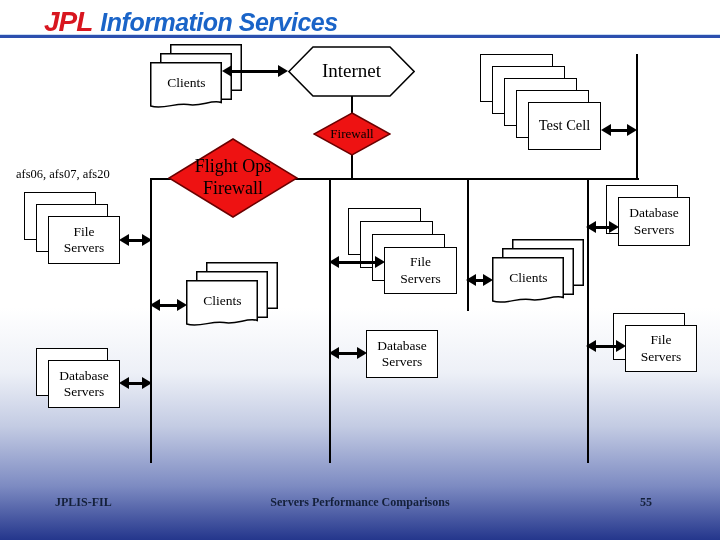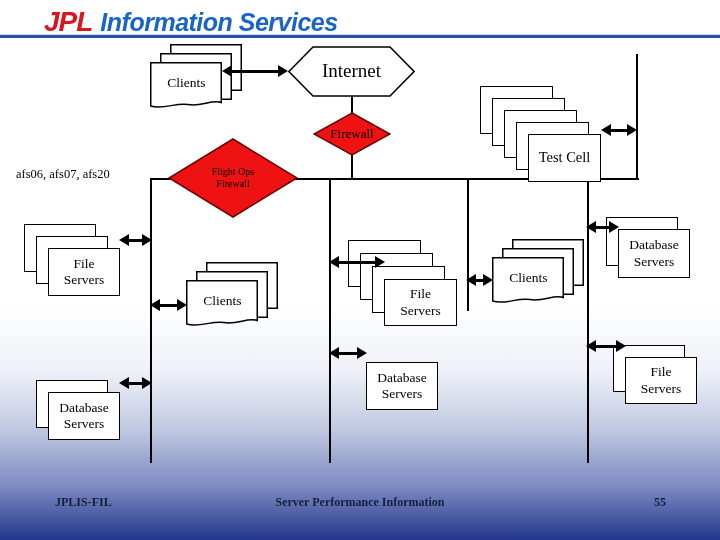--- a/index.html
+++ b/index.html
@@ -12,50 +12,50 @@
   .logo{position:absolute;left:28px;top:6px;white-space:nowrap;
         font-family:"Liberation Sans",sans-serif;font-style:italic;font-weight:bold;margin-left:16px;}
   .logo .jpl{font-size:28px;color:#d8161f;letter-spacing:-1px;margin-right:8px;}
   .logo .svc{font-size:25px;color:#1a64c8;letter-spacing:-0.5px;}
   .header-rule{position:absolute;left:0;top:34px;width:720px;height:4px;
         background:linear-gradient(180deg,#c9dcf2 0 32%,#2c4fae 32% 100%);}
   
   .net{position:absolute;background:#000;}
   
   .stack{position:absolute;}
-  .sheet{position:absolute;background:#fff;border:1.5px solid #000;box-sizing:border-box;margin-top:32px;}
+  .sheet{position:absolute;background:#fff;border:1.5px solid #000;box-sizing:border-box;}
   .nlabel{display:flex;flex-direction:column;align-items:center;justify-content:center;
           text-align:center;font-size:13.5px;line-height:1.2;}
   .nlabel span{display:block;}
   
   .papers{position:absolute;width:92px;height:70px;}
   .papers svg{position:absolute;left:0;top:0;}
   .papers .plabel{position:absolute;left:1px;top:18px;width:71px;height:42px;
           display:flex;align-items:center;justify-content:center;font-size:13.5px;}
   
   .shape{position:absolute;}
   .shape .slabel{position:absolute;left:0;top:0;width:100%;height:100%;
           display:flex;flex-direction:column;align-items:center;justify-content:center;
           text-align:center;line-height:1.2;}
   .internet-label{font-size:19px;}
   .fw-label{font-size:13px;}
-  .fops-label{font-size:10px;}
+  .fops-label{font-size:18px;}
   
   .harrow{position:absolute;height:12px;}
   .harrow .bar{position:absolute;left:7px;right:7px;top:4.5px;height:3px;background:#000;}
   .harrow .hl,.harrow .hr{position:absolute;top:0;width:0;height:0;
       border-top:6px solid transparent;border-bottom:6px solid transparent;}
   .harrow .hl{left:0;border-right:10px solid #000;}
   .harrow .hr{right:0;border-left:10px solid #000;}
   
   .afs{position:absolute;left:16px;top:167px;font-size:12.5px;}
   .footer-item{position:absolute;top:495px;font-size:12px;color:#14203a;font-weight:bold;}
   .f-left{left:55px;}
   .f-center{left:0;width:720px;text-align:center;}
-  .f-page{left:640px;width:40px;text-align:center;}
+  .f-page{left:640px;width:40px;text-align:left;}
 </style>
 </head>
 <body>
 
 <div class="slide">
 
   <div class="logo">
     <span class="jpl">JPL</span><span class="svc">Information Services</span>
   </div>
   <div class="header-rule"></div>
@@ -227,16 +227,16 @@
       <span class="hl"></span>
       <span class="hr"></span>
     </div>
   <div class="harrow" style="left:586px;top:340px;width:40px;">
       <span class="bar"></span>
       <span class="hl"></span>
       <span class="hr"></span>
     </div>
 
   <div class="footer-item f-left">JPLIS-FIL</div>
-  <div class="footer-item f-center">Server Performance Information</div>
+  <div class="footer-item f-center">Servers Performance Comparisons</div>
   <div class="footer-item f-page">55</div>
 
 </div>
 
 </body></html>

